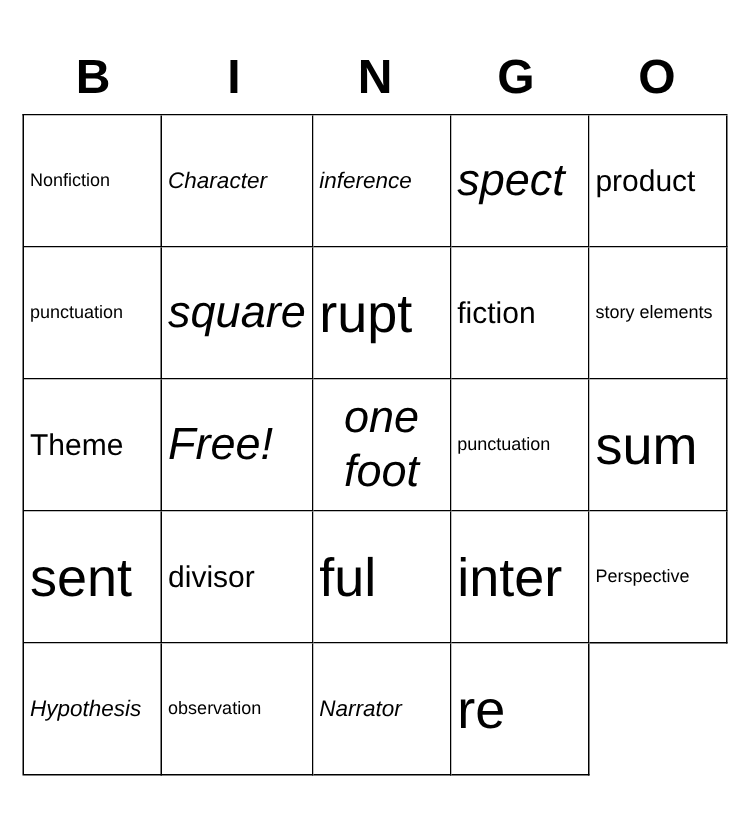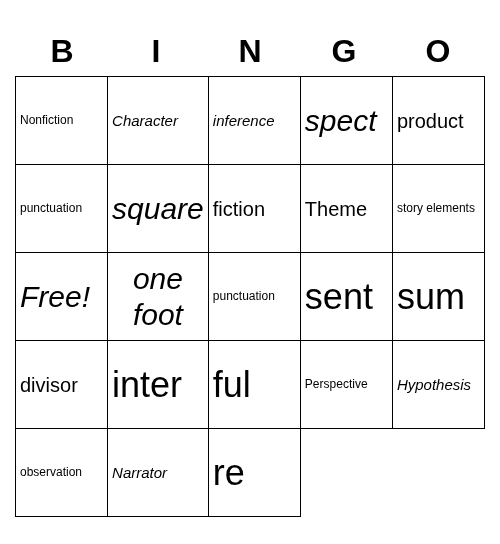--- a/index.html
+++ b/index.html
@@ -90,51 +90,54 @@
       <div class="cell">
         <span class="cell-text size-large">product</span>
       </div>
       <div class="cell">
         <span class="cell-text size-small">punctuation</span>
       </div>
       <div class="cell">
         <span class="cell-text size-xlarge">square</span>
       </div>
       <div class="cell">
+        <span class="cell-text size-xxlarge">rupt</span>
+      </div>
+      <div class="cell">
         <span class="cell-text size-large">fiction</span>
       </div>
       <div class="cell">
-        <span class="cell-text size-large">Theme</span>
+        <span class="cell-text size-small">story elements</span>
       </div>
       <div class="cell">
-        <span class="cell-text size-small">story elements</span>
+        <span class="cell-text size-large">Theme</span>
       </div>
       <div class="cell">
         <span class="cell-text size-xlarge">Free!</span>
       </div>
       <div class="cell">
         <span class="cell-text size-xlarge">one foot</span>
       </div>
       <div class="cell">
         <span class="cell-text size-small">punctuation</span>
       </div>
       <div class="cell">
-        <span class="cell-text size-xxlarge">sent</span>
+        <span class="cell-text size-xxlarge">sum</span>
       </div>
       <div class="cell">
-        <span class="cell-text size-xxlarge">sum</span>
+        <span class="cell-text size-xxlarge">sent</span>
       </div>
       <div class="cell">
         <span class="cell-text size-large">divisor</span>
       </div>
       <div class="cell">
-        <span class="cell-text size-xxlarge">inter</span>
+        <span class="cell-text size-xxlarge">ful</span>
       </div>
       <div class="cell">
-        <span class="cell-text size-xxlarge">ful</span>
+        <span class="cell-text size-xxlarge">inter</span>
       </div>
       <div class="cell">
         <span class="cell-text size-small">Perspective</span>
       </div>
       <div class="cell">
         <span class="cell-text size-medium">Hypothesis</span>
       </div>
       <div class="cell">
         <span class="cell-text size-small">observation</span>
       </div>

